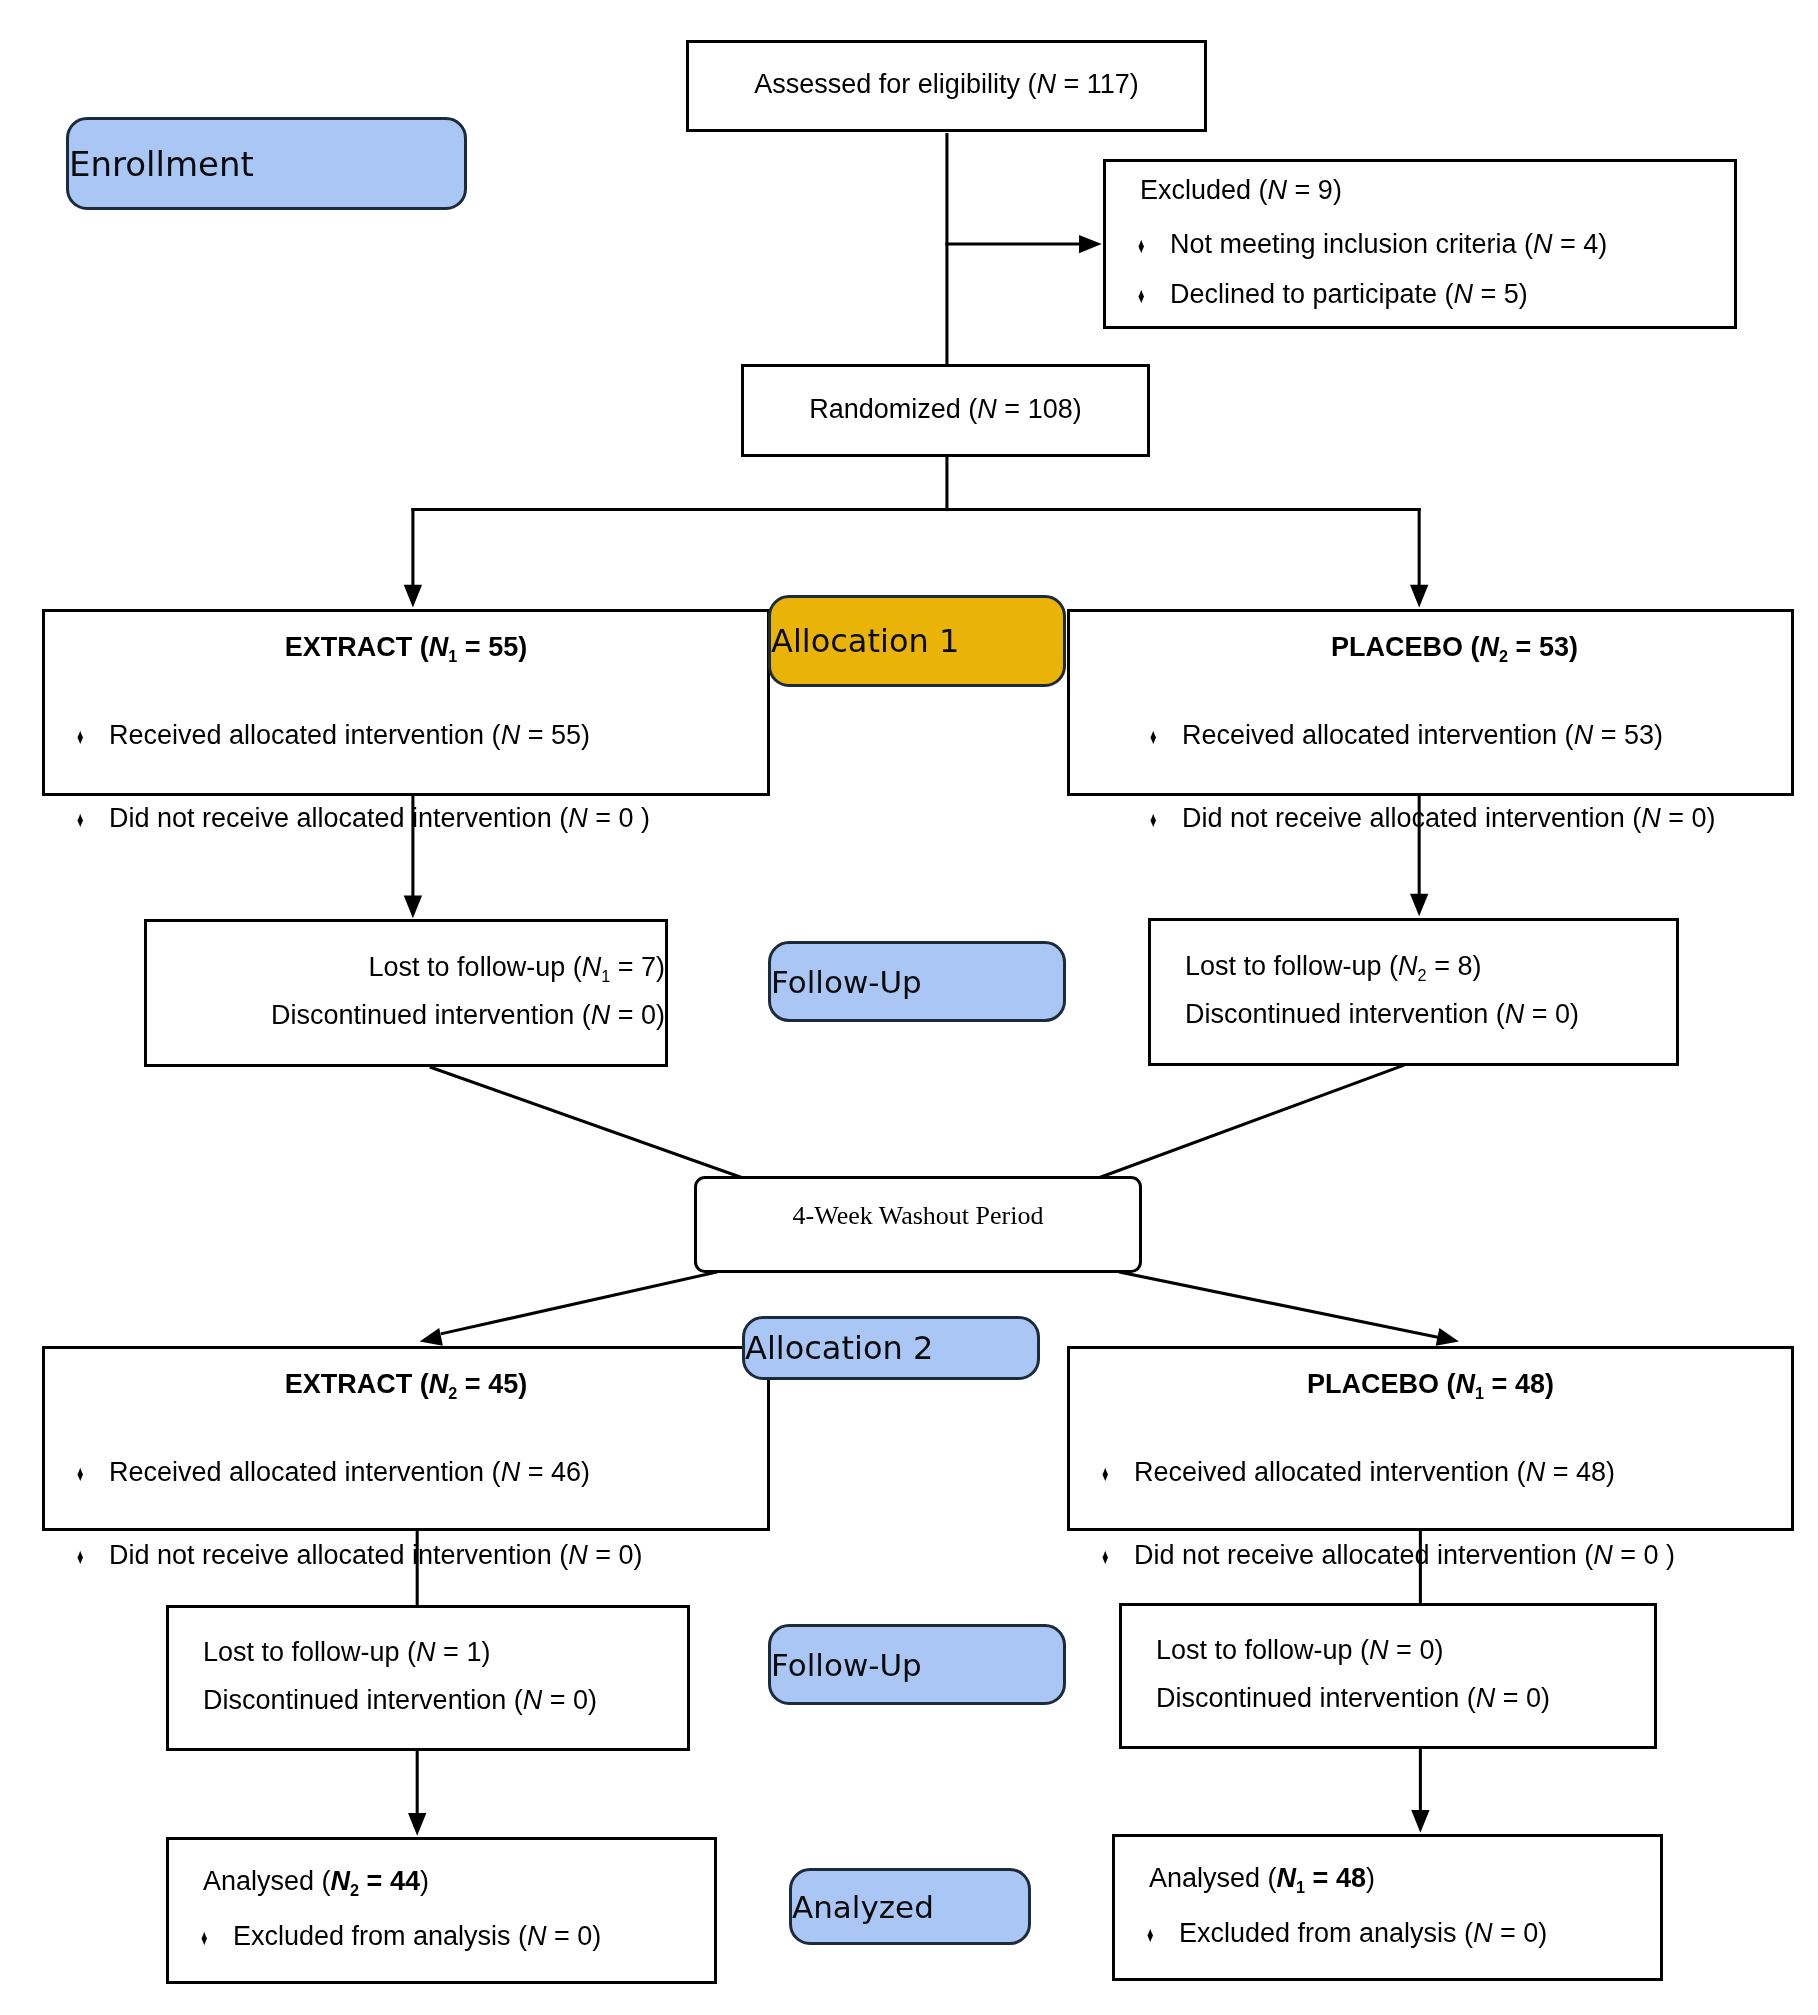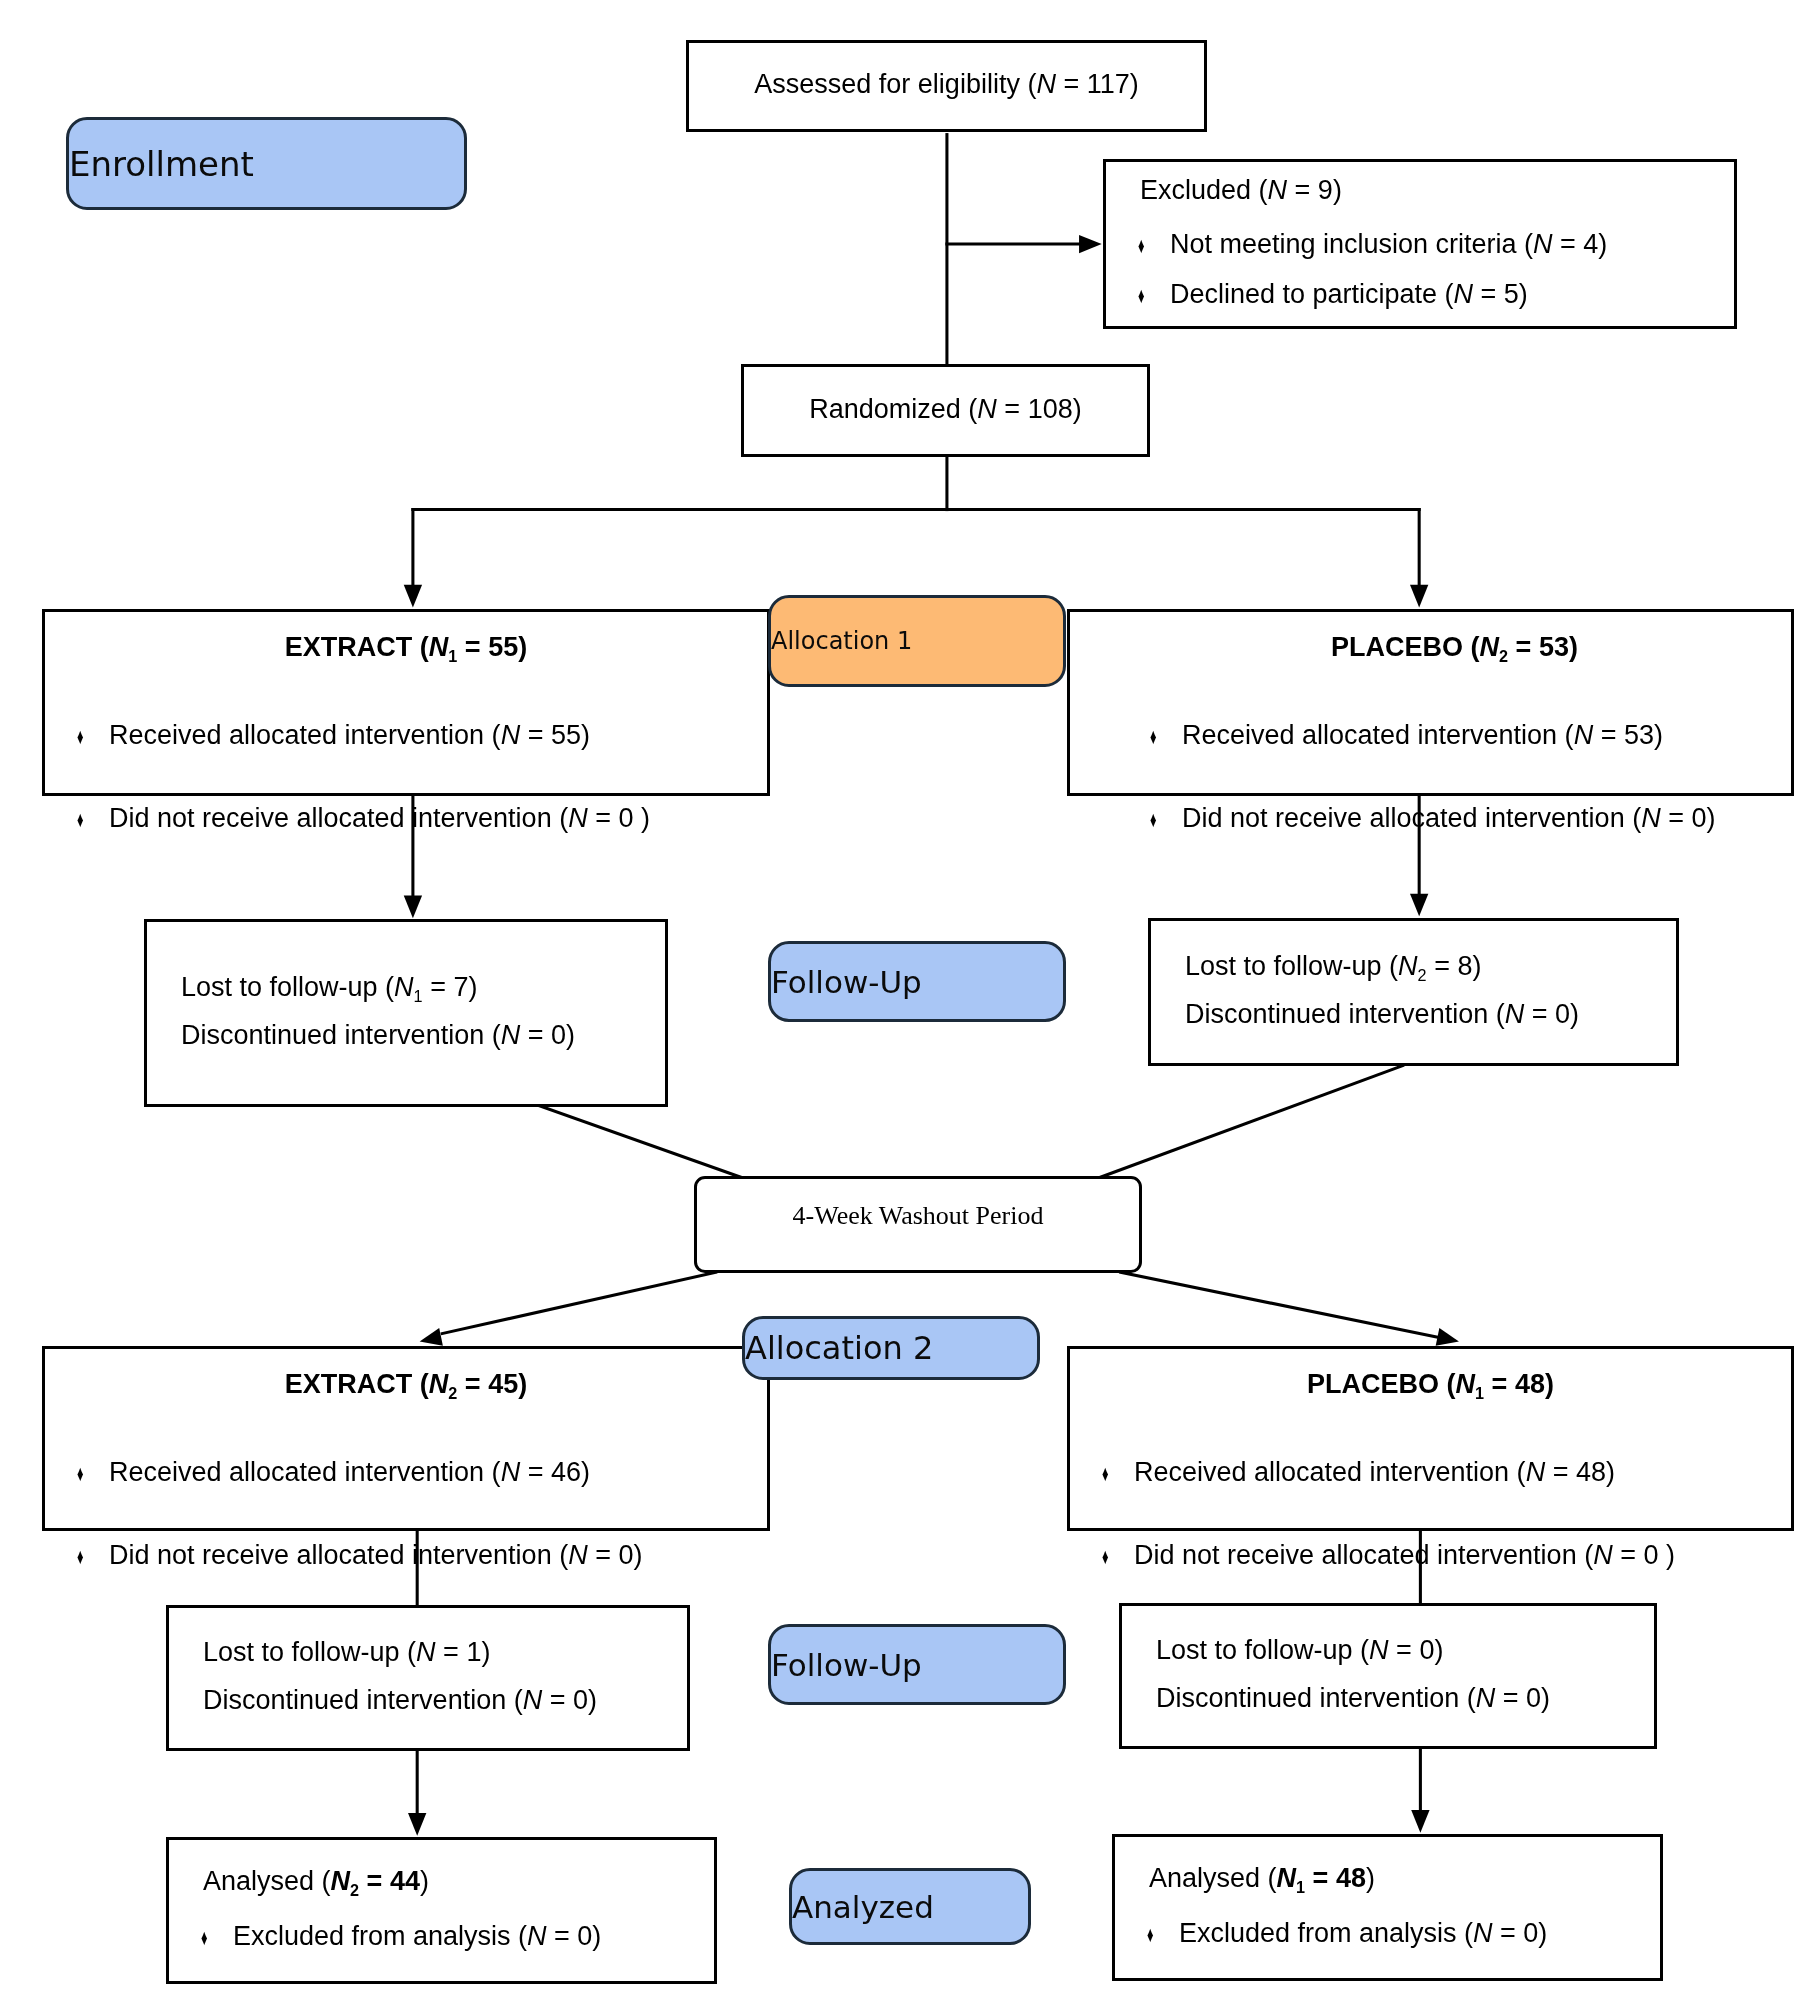--- a/index.html
+++ b/index.html
@@ -114,39 +114,39 @@
     <div class="brow">
       <span class="diamond">♦</span>
       <span class="nline"><span class="pre">Received allocated intervention (</span><span class="n">N</span><span class="sub"></span><span class="mid"> = </span><span class="val">55</span><span class="post">)</span></span>
     </div>
     <div class="brow">
       <span class="diamond">♦</span>
       <span class="nline"><span class="pre">Did not receive allocated intervention (</span><span class="n">N</span><span class="sub"></span><span class="mid"> = </span><span class="val">0</span><span class="post"> )</span></span>
     </div>
   </div>
 
-  <div class="stage" style="left:768px;top:595px;width:298px;height:92px;font-size:24px;background:#fdba74;">
+  <div class="stage" style="left:768px;top:595px;width:298px;height:92px;font-size:32px;background:#eab308;">
     <span>Allocation 1</span>
   </div>
 
   <div class="wbox abox" style="left:1067px;top:609px;width:727px;height:187px;padding-left:48px;">
     <div class="title-wrap">
         <span class="nline title-line"><span class="pre">PLACEBO (</span><span class="n">N</span><span class="sub">2</span><span class="mid"> = </span><span class="val">53</span><span class="post">)</span></span>
       </div>
     <div class="brow">
       <span class="diamond">♦</span>
       <span class="nline"><span class="pre">Received allocated intervention (</span><span class="n">N</span><span class="sub"></span><span class="mid"> = </span><span class="val">53</span><span class="post">)</span></span>
     </div>
     <div class="brow">
       <span class="diamond">♦</span>
       <span class="nline"><span class="pre">Did not receive allocated intervention (</span><span class="n">N</span><span class="sub"></span><span class="mid"> = </span><span class="val">0</span><span class="post">)</span></span>
     </div>
   </div>
 
-  <div class="wbox fubox" style="left:144px;top:919px;width:524px;height:188px;">
+  <div class="wbox fubox" style="left:144px;top:919px;width:524px;height:148px;align-items:flex-end;">
     <span class="nline"><span class="pre">Lost to follow-up (</span><span class="n">N</span><span class="sub">1</span><span class="mid"> = </span><span class="val">7</span><span class="post">)</span></span>
     <span class="nline"><span class="pre">Discontinued intervention (</span><span class="n">N</span><span class="sub"></span><span class="mid"> = </span><span class="val">0</span><span class="post">)</span></span>
   </div>
 
   <div class="stage" style="left:768px;top:941px;width:298px;height:81px;font-size:31px;background:#a9c6f5;">
     <span>Follow-Up</span>
   </div>
 
   <div class="wbox fubox" style="left:1148px;top:918px;width:531px;height:148px;">
     <span class="nline"><span class="pre">Lost to follow-up (</span><span class="n">N</span><span class="sub">2</span><span class="mid"> = </span><span class="val">8</span><span class="post">)</span></span>

